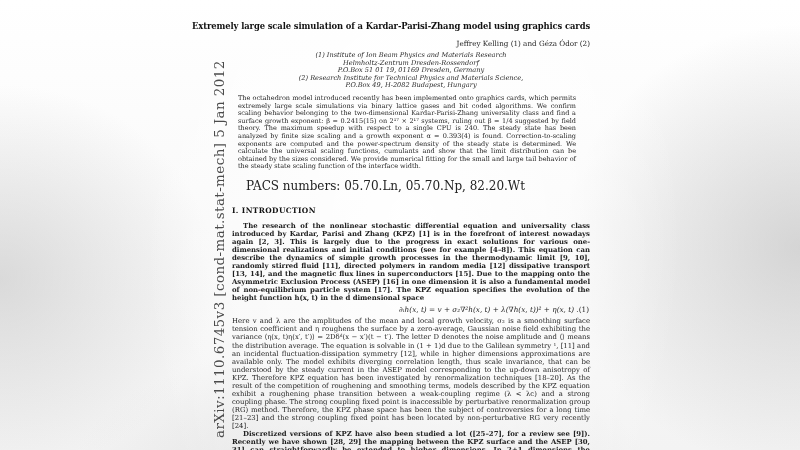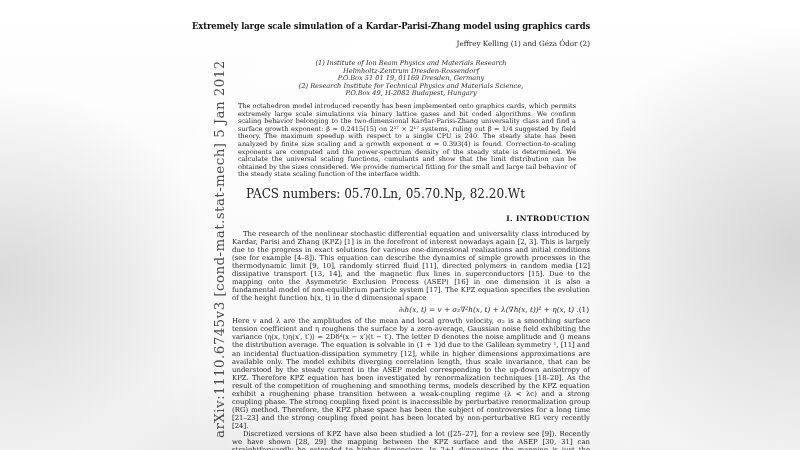--- a/index.html
+++ b/index.html
@@ -20,35 +20,35 @@
     font-size:13.5px;color:#4b4b4b;text-align:center;white-space:nowrap;
     letter-spacing:0.4px;
   }
   .content{position:absolute;left:232px;top:0;width:358px;}
   .title-wrap{display:flex;justify-content:flex-end;margin-top:21px;}
   h1.title{
     margin:0;font-size:8.4px;font-weight:bold;white-space:nowrap;
     letter-spacing:-0.1px;color:#111;line-height:10px;
   }
   .authors{font-size:7.2px;text-align:right;margin-top:8px;color:#1c1c1c;}
-  .affiliations{font-style:italic;font-size:6.6px;text-align:center;line-height:7.6px;margin-top:12px;color:#2a2a2a;}
+  .affiliations{font-style:italic;font-size:6.6px;text-align:center;line-height:7.6px;margin-top:4px;color:#2a2a2a;}
   .abstract{
     font-size:6.5px;line-height:7.6px;text-align:justify;
     margin:5px 14px 0 6px;color:#222;
   }
   .pacs{font-size:12px;margin:8px 0 0 14px;}
   h2.section{
-    margin:13px 0 0 0;font-size:7.4px;font-weight:bold;text-align:right;
+    margin:13px 0 0 0;font-size:7.4px;font-weight:bold;text-align:left;
     letter-spacing:0.4px;color:#111;
   }
   p.body{
     margin:0;font-size:6.9px;line-height:8.05px;text-align:justify;color:#222;
   }
   p.first{margin-top:7px;}
-  .indent{text-indent:11px;}
+  .indent{text-indent:11px;font-weight:bold;}
   .equation-row{
     display:flex;align-items:center;margin:3px 0 3px 0;font-size:7.3px;
   }
   .equation-row .eq{flex:1;text-align:right;font-style:italic;}
   .equation-row .eqnum{font-style:normal;padding-right:1px;}
 </style>
 </head>
 <body>
 
 <div class="watermark">

